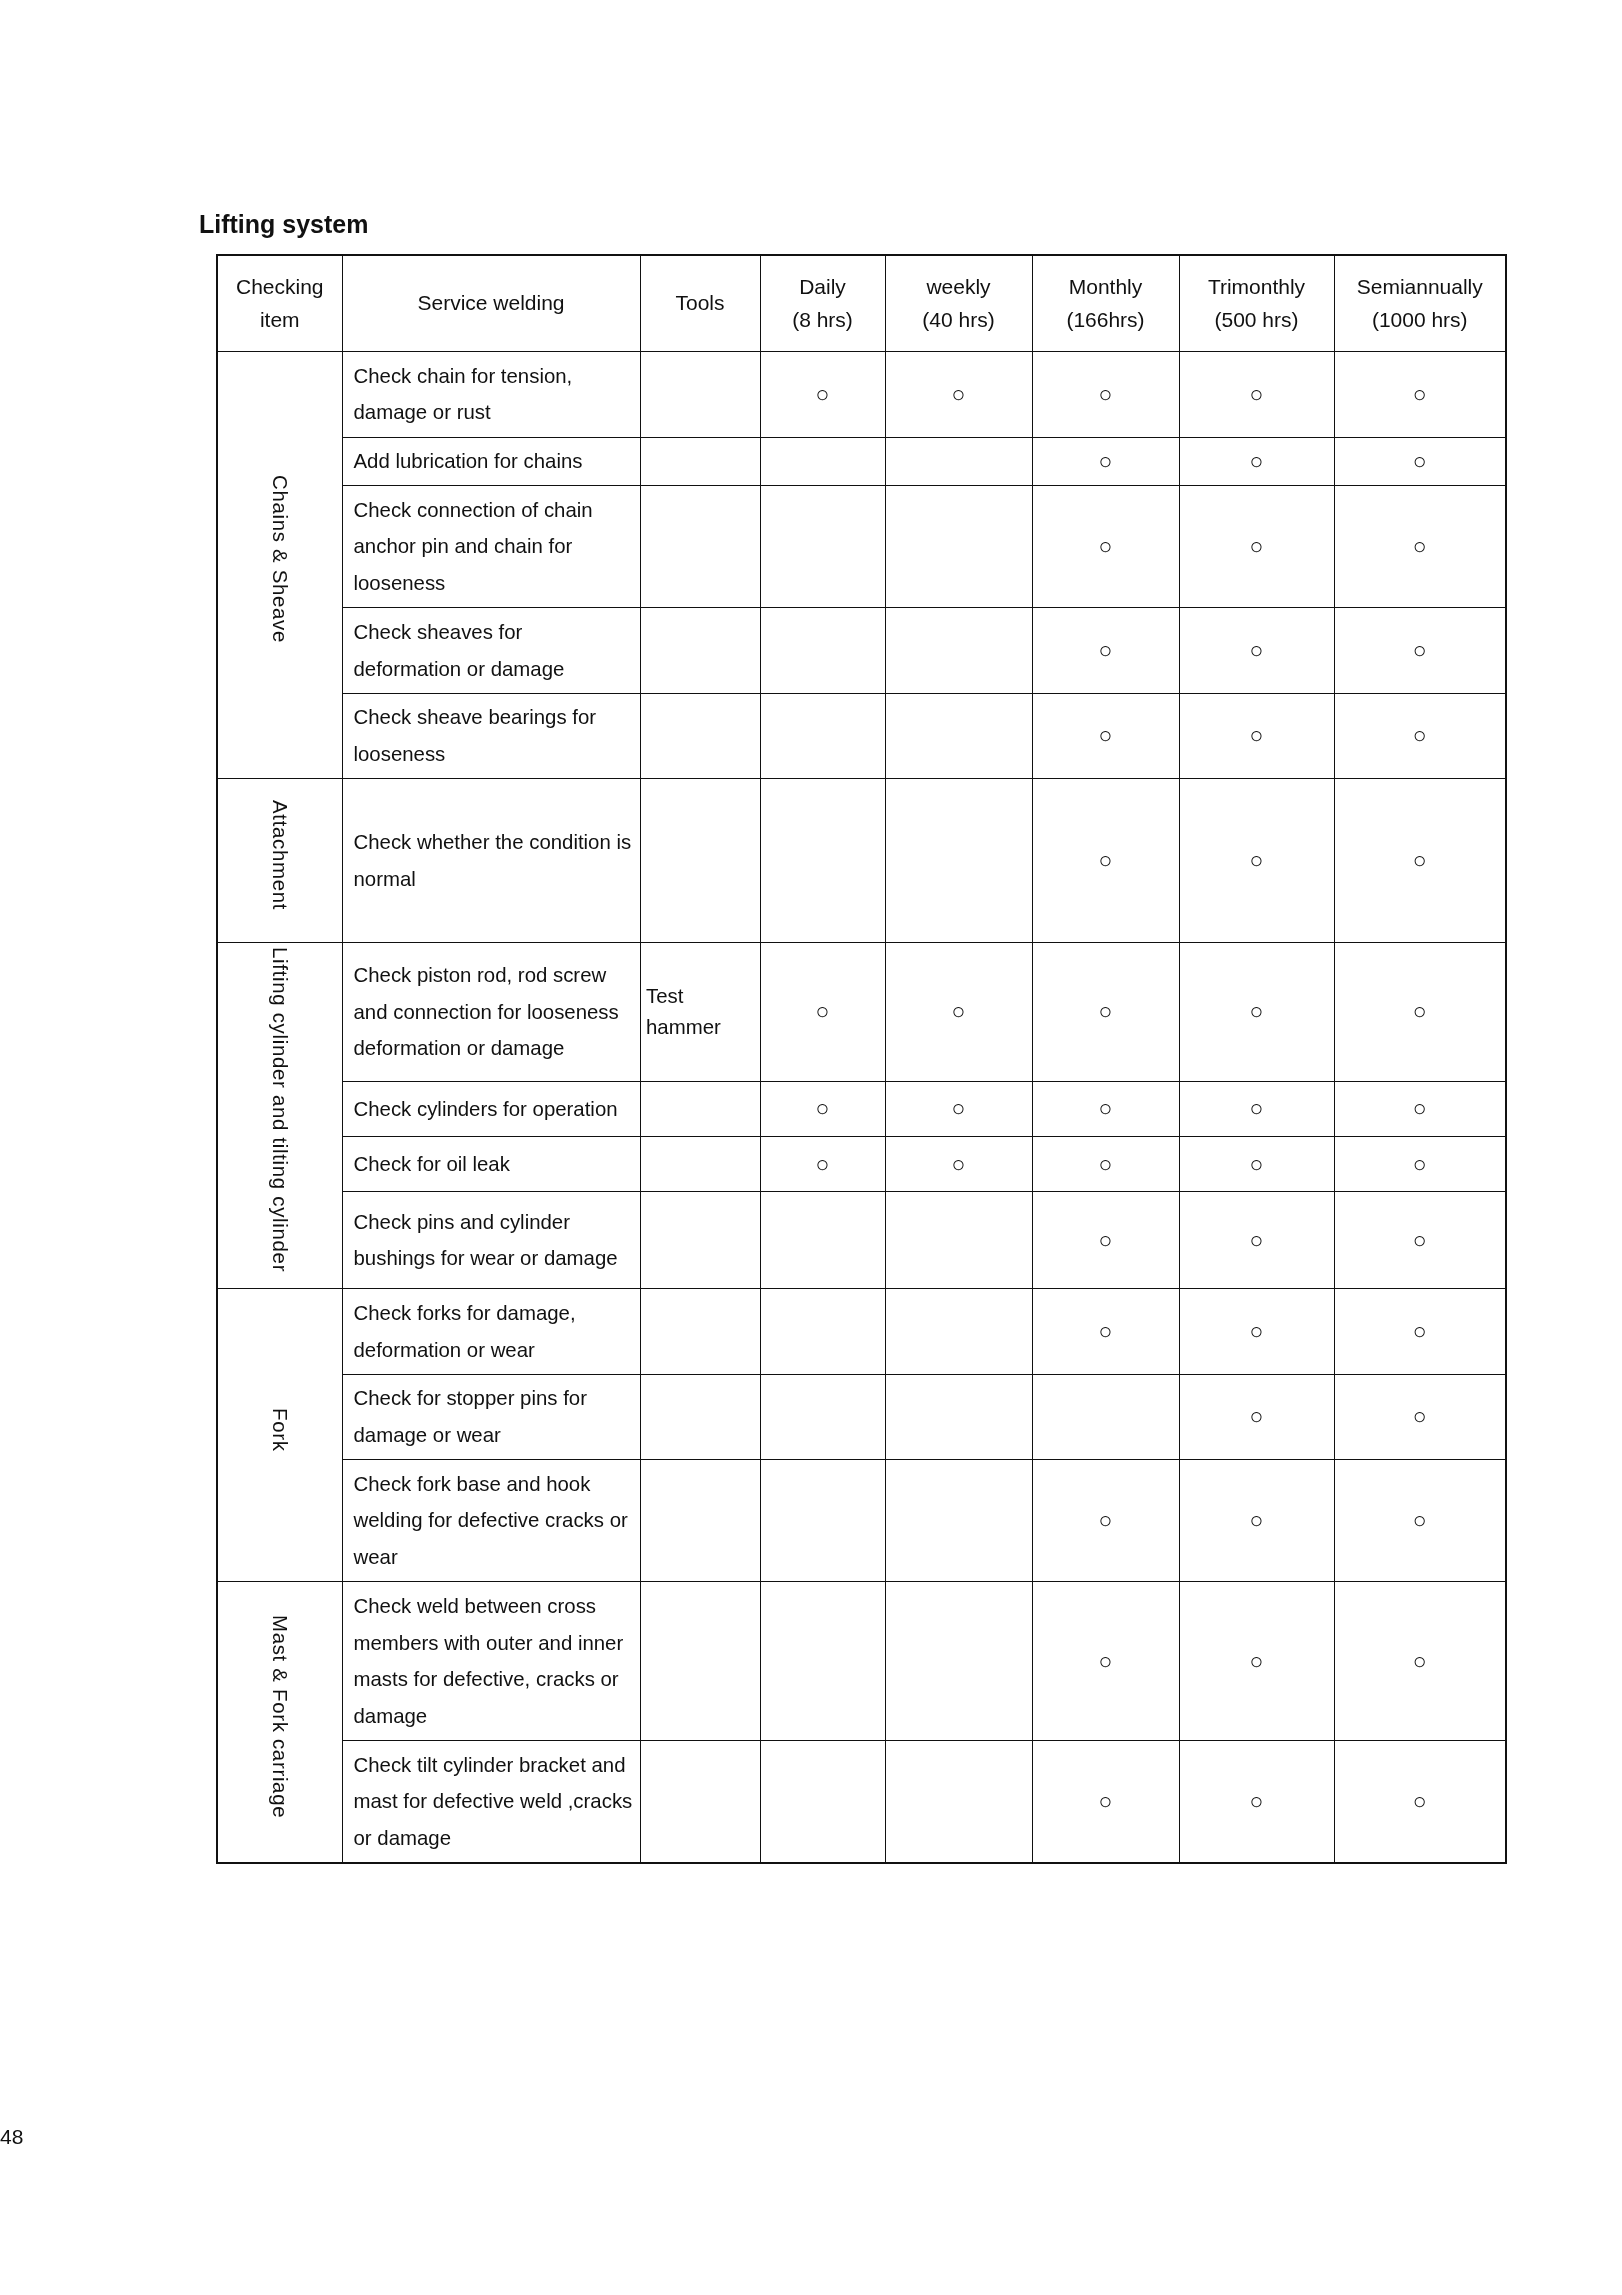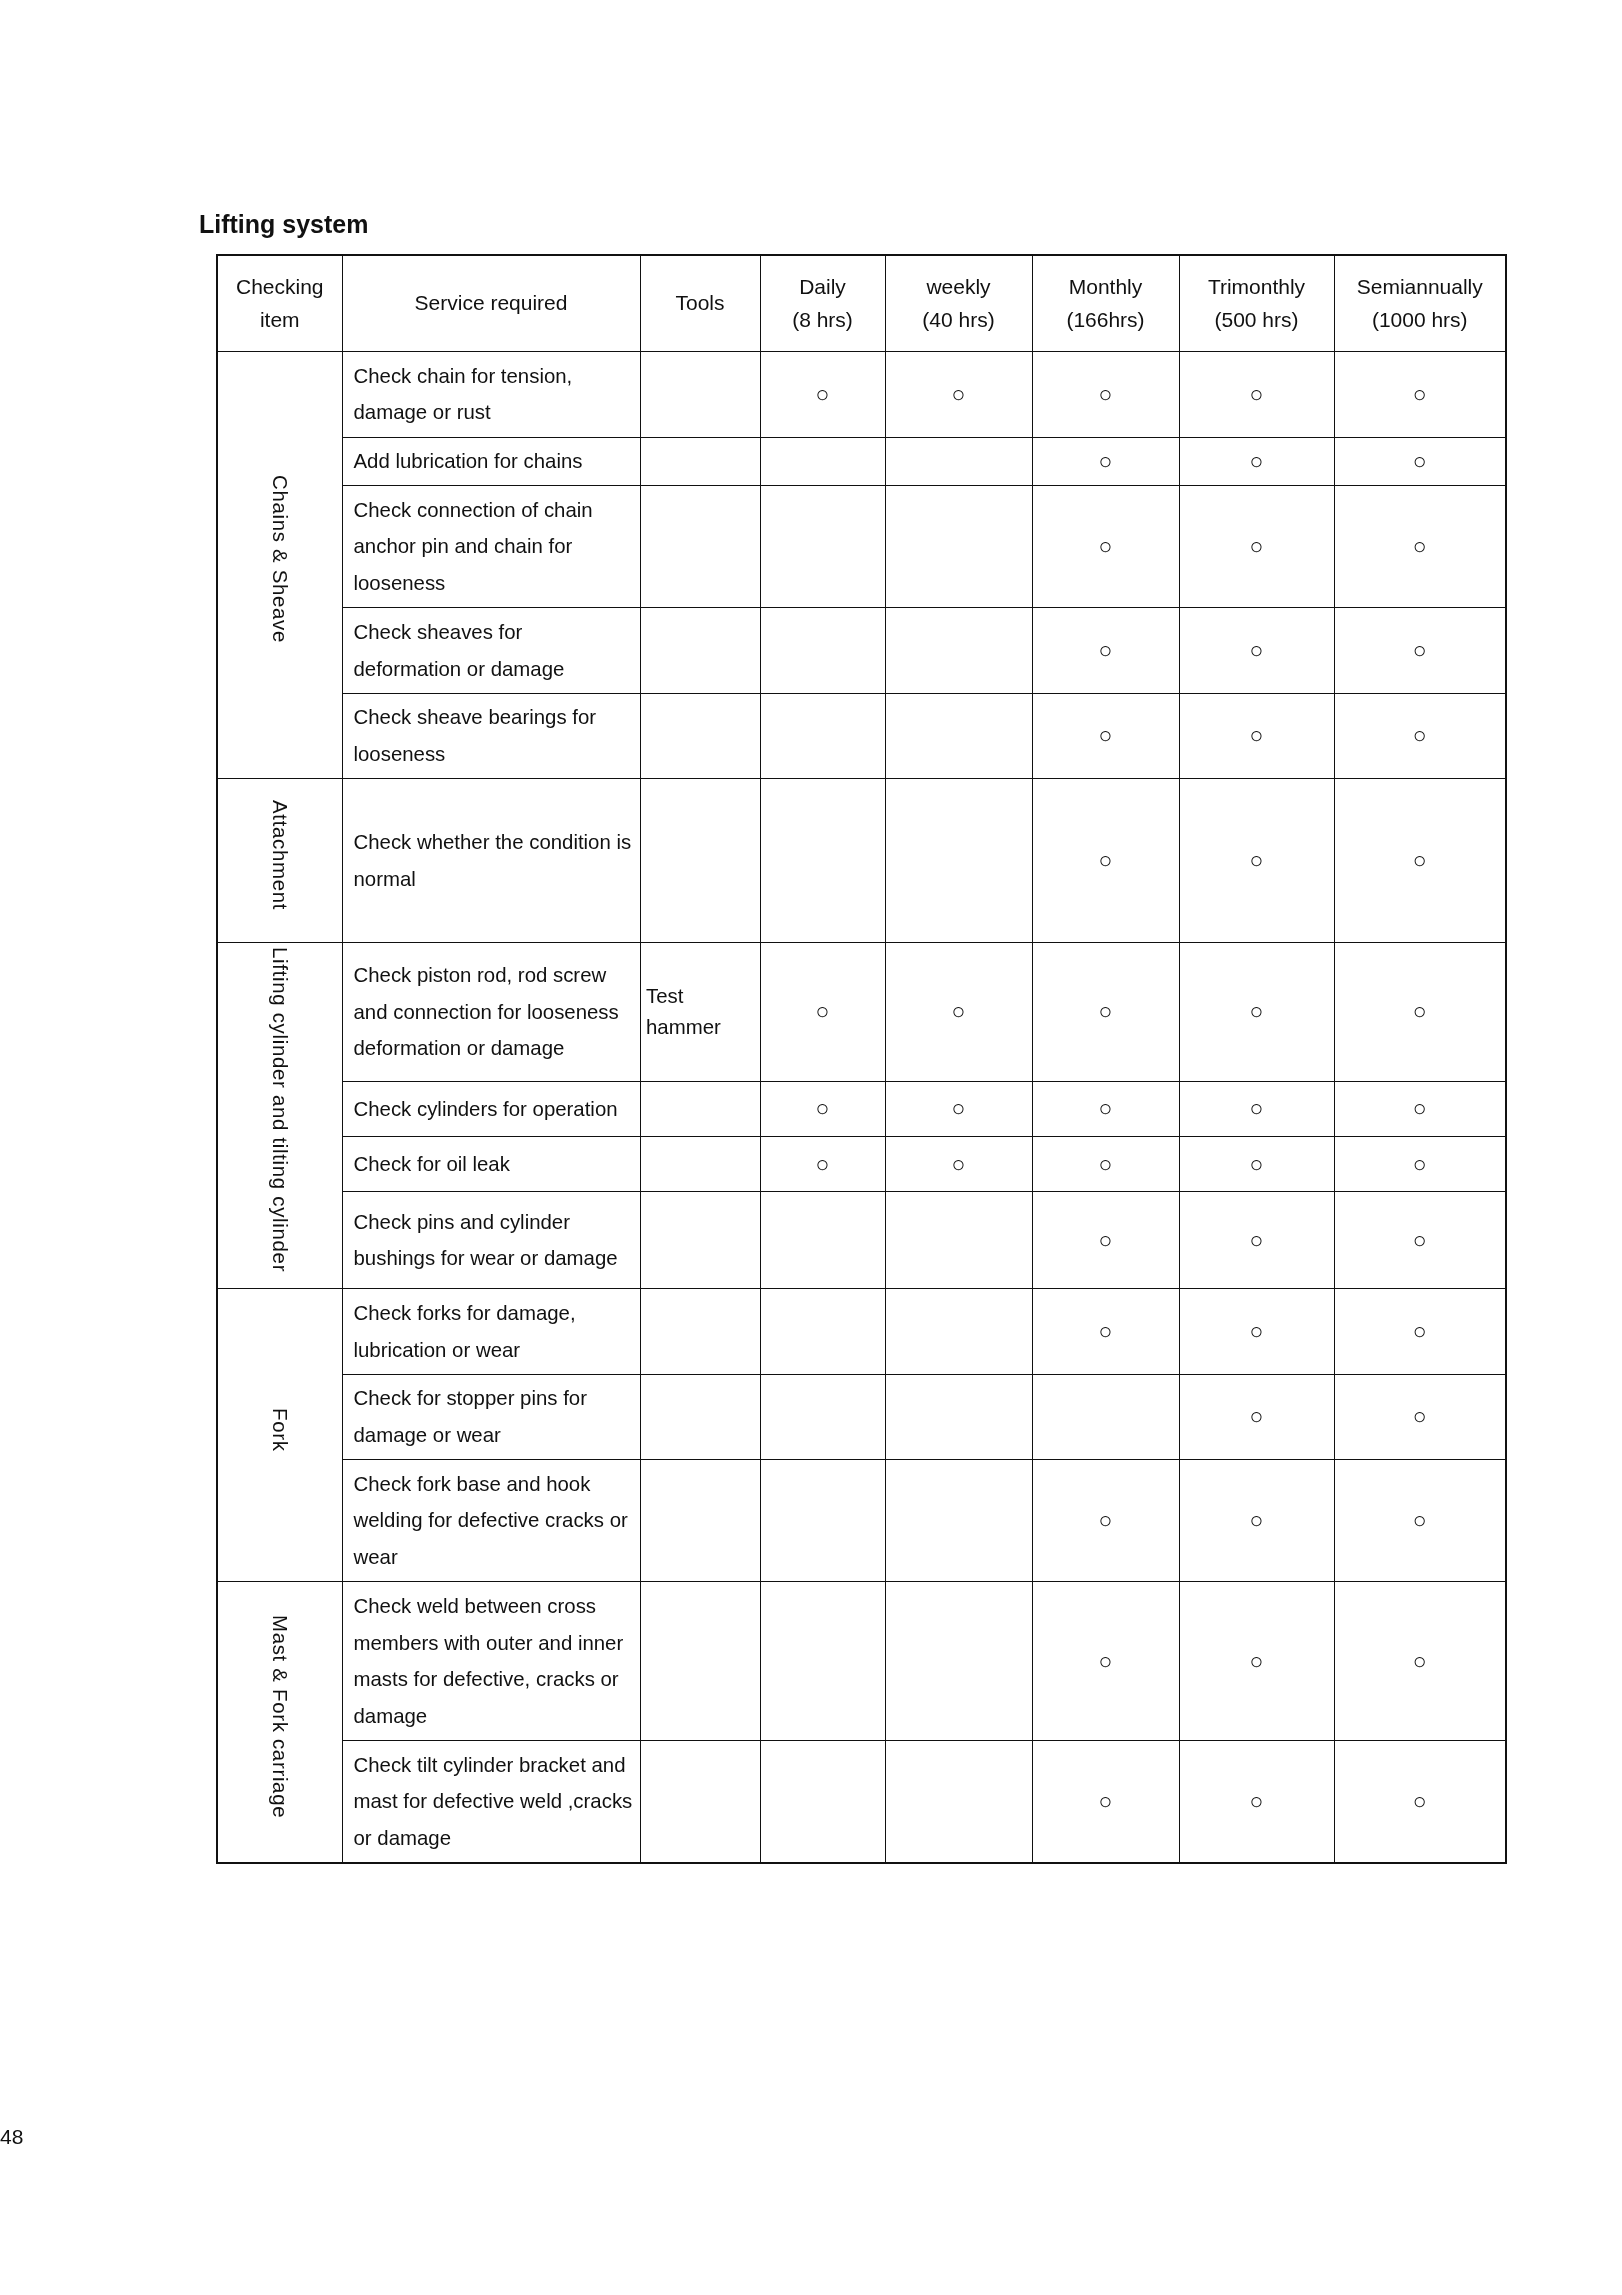--- a/index.html
+++ b/index.html
@@ -106,21 +106,21 @@
       <col style="width:155px">
       <col style="width:172px">
     </colgroup>
     <thead>
       <tr>
         <th>
           <div>Checking</div>
           <div>item</div>
         </th>
         <th>
-          <div>Service required</div>
+          <div>Service welding</div>
         </th>
         <th>
           <div>Tools</div>
         </th>
         <th>
           <div>Daily</div>
           <div>(8 hrs)</div>
         </th>
         <th>
           <div>weekly</div>
@@ -233,21 +233,21 @@
         <td class="tools"></td>
         <td class="mark"></td>
         <td class="mark"></td>
         <td class="mark">○</td>
         <td class="mark">○</td>
         <td class="mark">○</td>
       </tr>
 
       <tr>
         <td class="group-cell" rowspan="3"><span class="vtext">Fork</span></td>
-        <td class="service">Check forks for damage, lubrication or wear</td>
+        <td class="service">Check forks for damage, deformation or wear</td>
         <td class="tools"></td>
         <td class="mark"></td>
         <td class="mark"></td>
         <td class="mark">○</td>
         <td class="mark">○</td>
         <td class="mark">○</td>
       </tr>
       <tr>
         <td class="service">Check for stopper pins for damage or wear</td>
         <td class="tools"></td>

